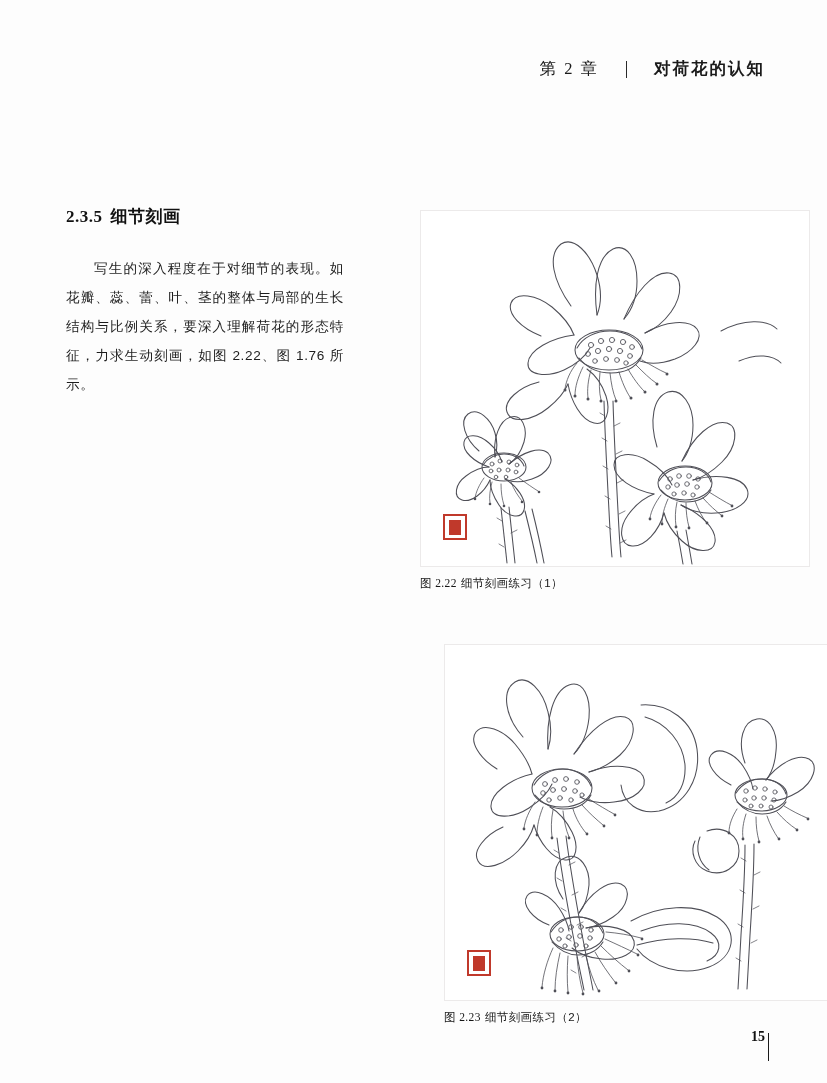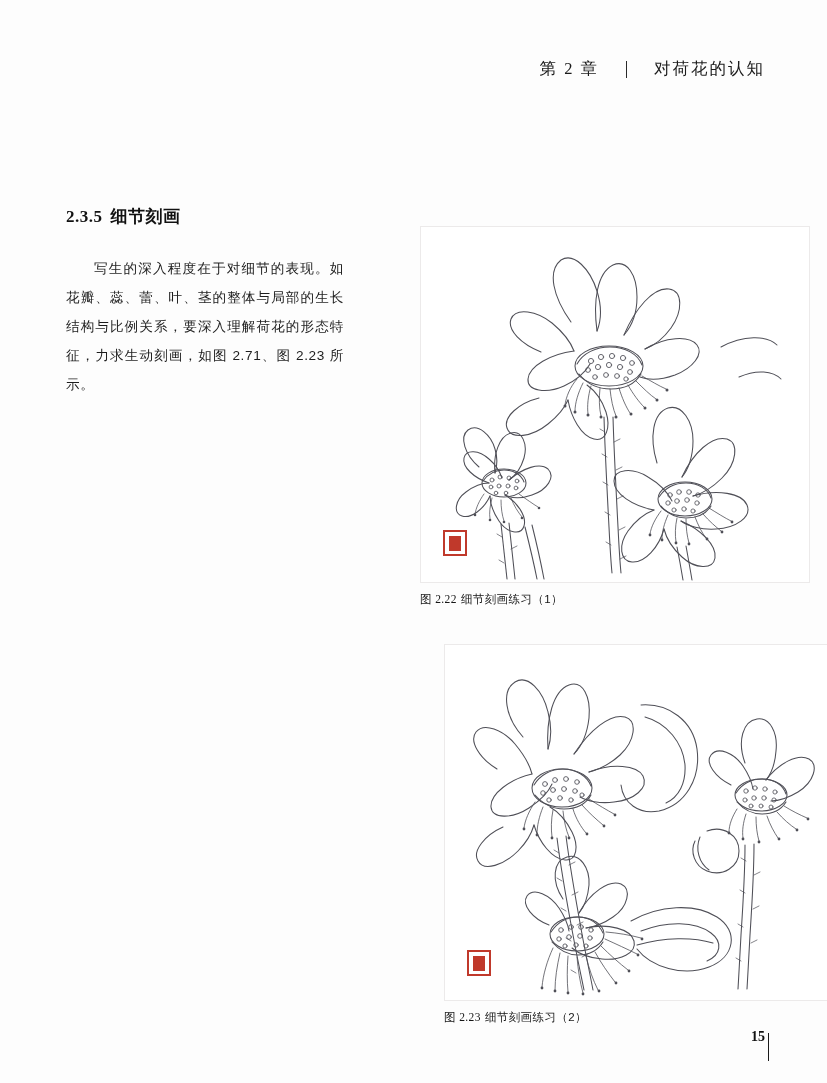--- a/index.html
+++ b/index.html
@@ -40,21 +40,21 @@
     width: 1px;
     height: 17px;
     background: #2a2a2a;
     margin: 0 6px;
   }
   .running-head .chapter-no {
     font-weight: 400;
     letter-spacing: 2px;
   }
   .running-head .chapter-title {
-    font-weight: 400;
+    font-weight: 700;
     letter-spacing: 2px;
   }
 
   
   .section-heading {
     position: absolute;
     left: 66px;
     top: 205px;
     font-size: 17px;
     font-weight: 700;
@@ -95,21 +95,21 @@
     margin-top: 9px;
     font-size: 11.5px;
     letter-spacing: 0.4px;
     color: #161616;
   }
   .figure .caption .cap-num {
     font-family: "Liberation Serif", serif;
     margin-right: 4px;
   }
 
-  #fig-1 { left: 380px; top: 210px; }
+  #fig-1 { left: 380px; top: 194px; }
   #fig-1 .plate { width: 388px; height: 355px; }
   #fig-2 { left: 380px; top: 628px; padding-left: 24px; }
   #fig-2 .plate { width: 388px; height: 355px; }
 
   
   .seal {
     position: absolute;
     width: 24px;
     height: 26px;
     border: 2px solid #c0392b;
@@ -158,21 +158,21 @@
   <div class="running-head">
     <span class="chapter-no">第 2 章</span>
     <span class="sep"></span>
     <span class="chapter-title">对荷花的认知</span>
   </div>
 
   <div class="section-heading">
     <span class="num">2.3.5</span><span>细节刻画</span>
   </div>
 
-  <p class="body-para">写生的深入程度在于对细节的表现。如花瓣、蕊、蕾、叶、茎的整体与局部的生长结构与比例关系，要深入理解荷花的形态特征，力求生动刻画，如图 2.71、图 2.23 所示。</p>
+  <p class="body-para">写生的深入程度在于对细节的表现。如花瓣、蕊、蕾、叶、茎的整体与局部的生长结构与比例关系，要深入理解荷花的形态特征，力求生动刻画，如图 2.22、图 1.76 所示。</p>
 
   <figure class="figure" id="fig-1">
     <div class="plate">
       <svg width="388" height="355" viewBox="0 0 388 355" aria-hidden="true">
         <g fill="none" stroke="#4f4f57" stroke-width="1.05" stroke-linecap="round" stroke-linejoin="round">
 
           <path d="M150 95 C132 70 126 44 140 33 C153 25 169 42 176 64 C181 80 180 94 176 104"></path>
           <path d="M176 104 C172 74 176 46 192 38 C206 32 216 48 216 70 C216 88 210 100 203 108"></path>
           <path d="M203 108 C214 82 232 60 248 62 C262 64 262 84 250 101 C242 112 232 119 224 122"></path>
           <path d="M224 122 C244 110 268 108 276 118 C283 127 272 141 254 148 C240 153 227 153 219 150"></path>

